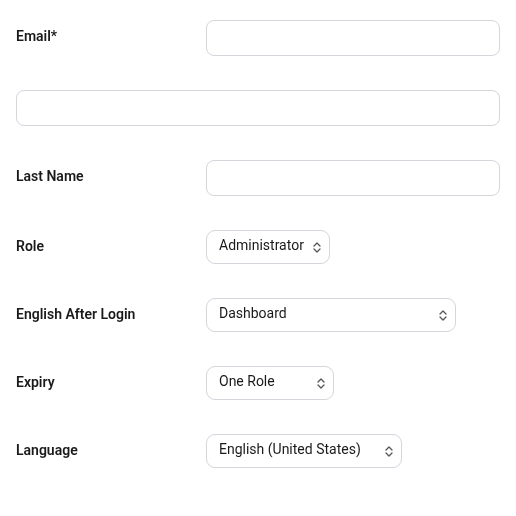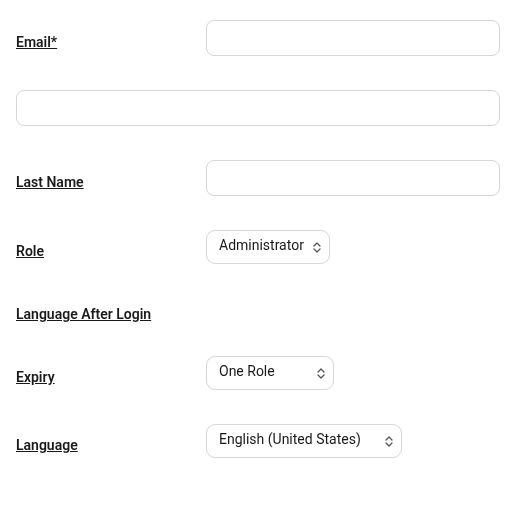--- a/index.html
+++ b/index.html
@@ -10,23 +10,22 @@
     body {
       font-family: -apple-system, BlinkMacSystemFont, "Segoe UI", Roboto, Helvetica, Arial, sans-serif;
       font-size: 14px;
       color: #1a1a1a;
       background: #fff;
       padding: 20px 16px;
       width: 516px;
     }
     .form-row {
       display: flex;
-      align-items: center;
+      align-items: flex-start;
       margin-bottom: 34px;
-      text-decoration: underline;
     }
     .form-row:last-of-type {
       margin-bottom: 0;
     }
     .label-col {
       width: 190px;
       flex-shrink: 0;
       font-weight: 600;
       padding-top: 8px;
     }
@@ -117,21 +116,34 @@
           </svg>
         <svg width="8" height="5" viewBox="0 0 8 5">
             <path d="M1 1 L4 4 L7 1" stroke="#555" stroke-width="1.3" fill="none" stroke-linecap="round" stroke-linejoin="round"></path>
           </svg>
       </span>
     </div>
   </div>
 </div>
 
 <div class="form-row">
-  <div class="label-col">Language After Login</div>
+  <div class="label-col">English After Login</div>
+  <div class="control-col">
+    <div class="select-wrap sel-redirect-wrap">
+      <div class="select" style="width:100%;">Dashboard</div>
+      <span class="caret">
+        <svg width="8" height="5" viewBox="0 0 8 5">
+            <path d="M1 4 L4 1 L7 4" stroke="#555" stroke-width="1.3" fill="none" stroke-linecap="round" stroke-linejoin="round"></path>
+          </svg>
+        <svg width="8" height="5" viewBox="0 0 8 5">
+            <path d="M1 1 L4 4 L7 1" stroke="#555" stroke-width="1.3" fill="none" stroke-linecap="round" stroke-linejoin="round"></path>
+          </svg>
+      </span>
+    </div>
+  </div>
 </div>
 
 <div class="form-row">
   <div class="label-col">Expiry</div>
   <div class="control-col">
     <div class="select-wrap">
       <div class="select sel-expiry">One Role</div>
       <span class="caret">
         <svg width="8" height="5" viewBox="0 0 8 5">
             <path d="M1 4 L4 1 L7 4" stroke="#555" stroke-width="1.3" fill="none" stroke-linecap="round" stroke-linejoin="round"></path>

